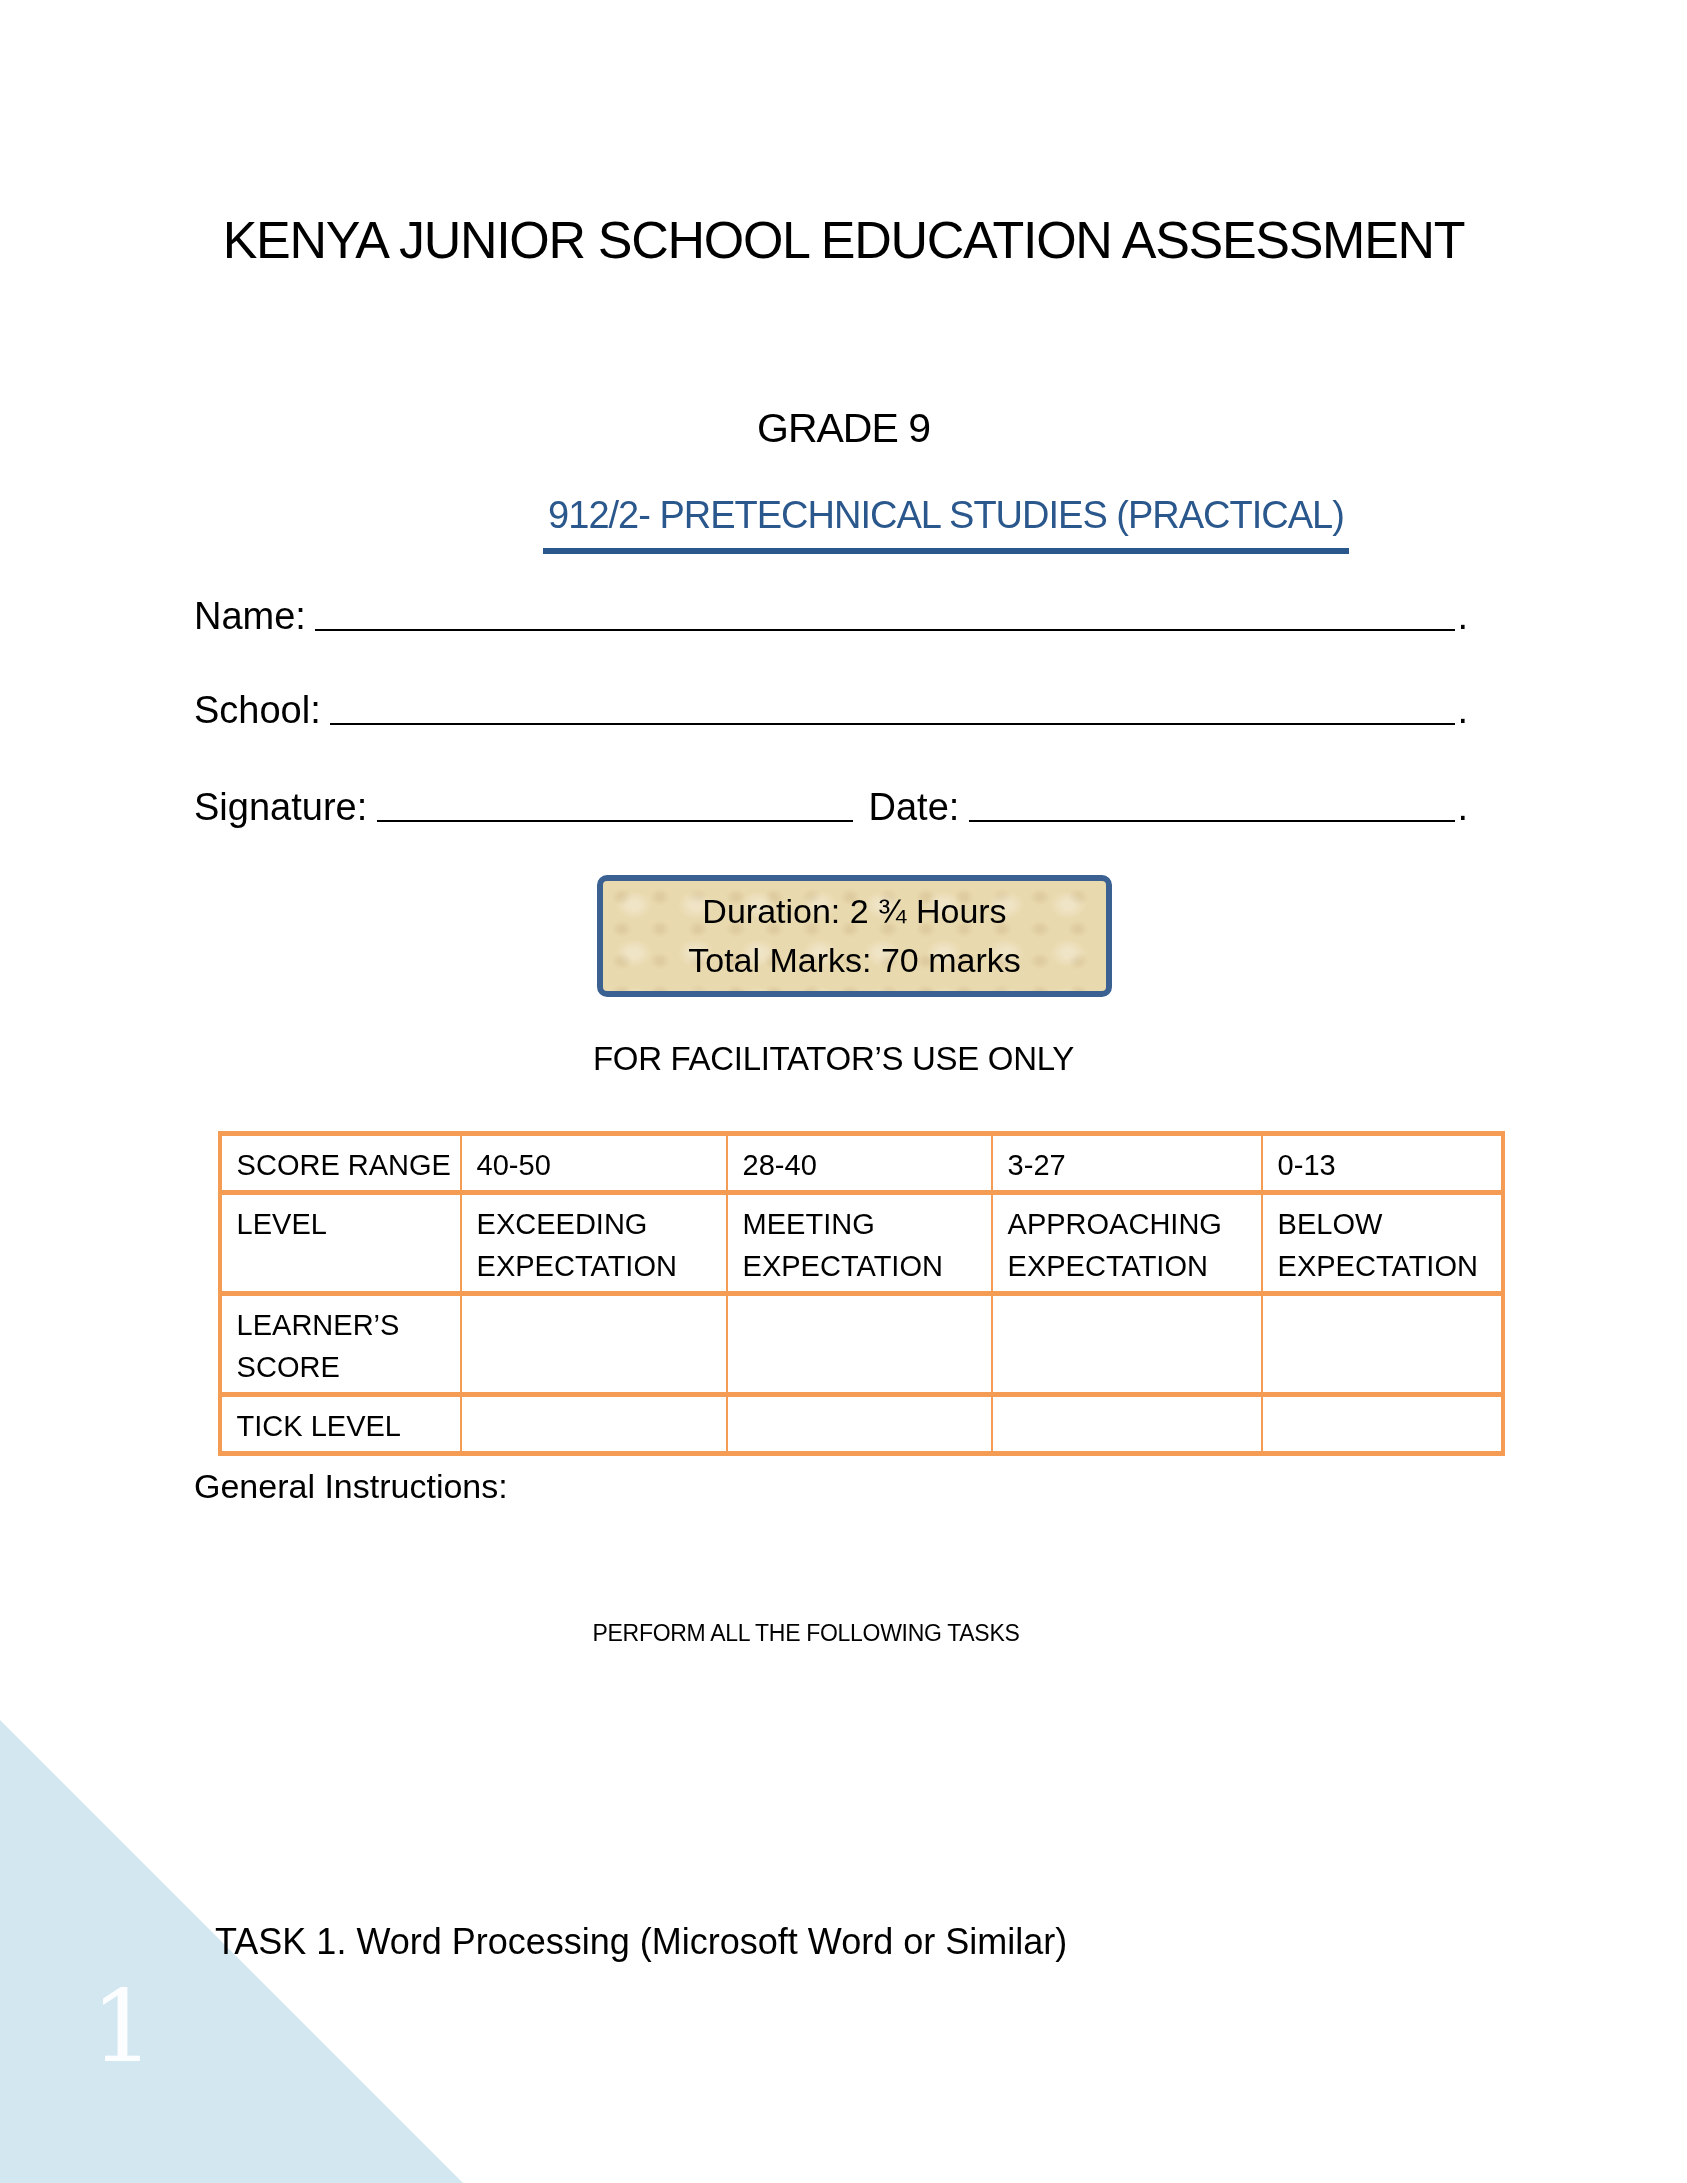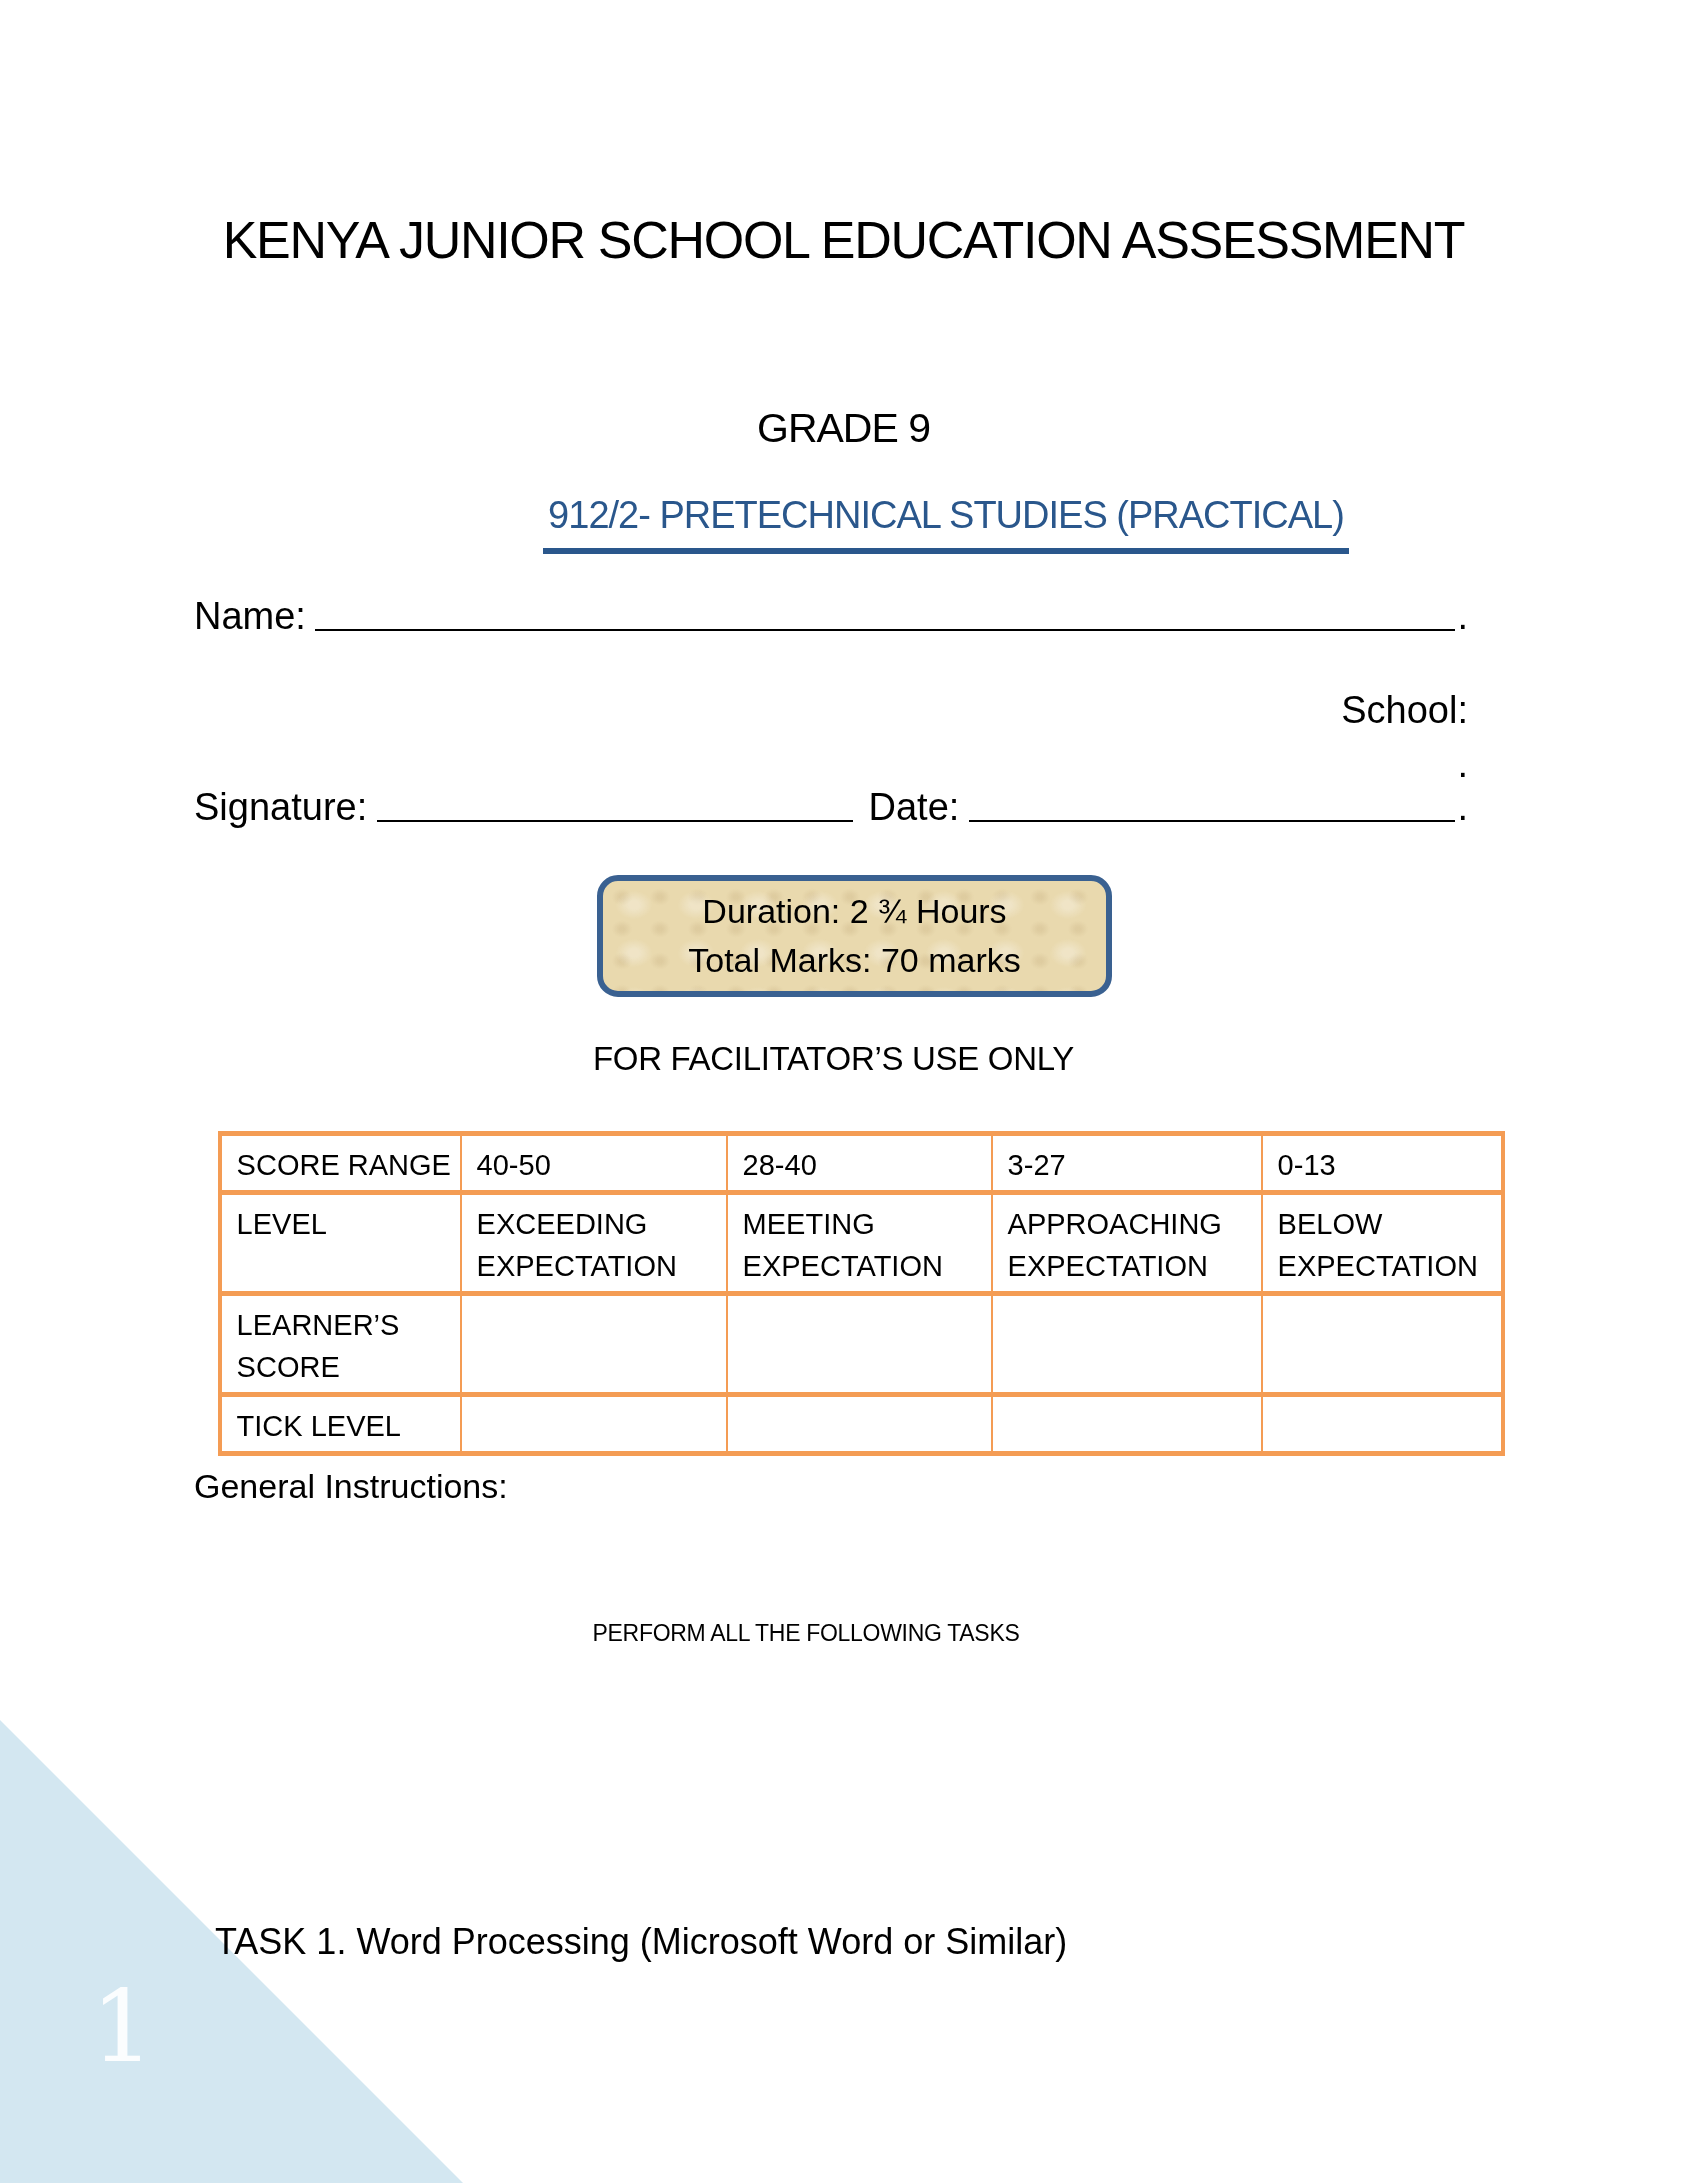--- a/index.html
+++ b/index.html
@@ -24,33 +24,33 @@
   .subject {
     display:inline-block; font-size:38px; letter-spacing:-1px; color:#2A578C;
     padding:0 5.3px 10.6px 5.3px; border-bottom:6.6px solid #2A578C; white-space:nowrap;
   }
 
   .field-row {
     position:absolute; left:194px; width:1274px; display:flex;
     align-items:flex-end; font-size:38px; line-height:1.15;
   }
   .row-name      { top:595px; }
-  .row-school    { top:689px;flex-direction:column; }
+  .row-school    { top:689px; }
   .row-signature { top:786px; }
   .field-label { white-space:pre; }
   .blank {
     flex:1 1 auto; border-bottom:2.6px solid #000; height:0; margin:0 0 8px 9.3px;
   }
   .blank-fixed { flex:0 0 476px; }
   .date-label { margin-left:16px; }
   .terminator { margin-left:2.6px; }
 
   .duration-box {
     position:absolute; left:597px; top:875px; width:515px; height:122px;
-    box-sizing:border-box; border:6.6px solid #3A6191; border-radius:21px;
+    box-sizing:border-box; border:6.6px solid #3A6191; border-radius:10px;
     background-image:
       radial-gradient(rgba(255,255,255,0.30) 12%, rgba(255,255,255,0) 42%),
       radial-gradient(rgba(158,128,76,0.14) 10%, rgba(158,128,76,0) 38%);
     background-size:62px 48px, 38px 32px;
     background-color:#E9D9AE;
     display:flex; flex-direction:column; justify-content:center; align-items:center;
     gap:10.6px; font-size:34px;
   }
   .duration-line { white-space:nowrap; }
 

